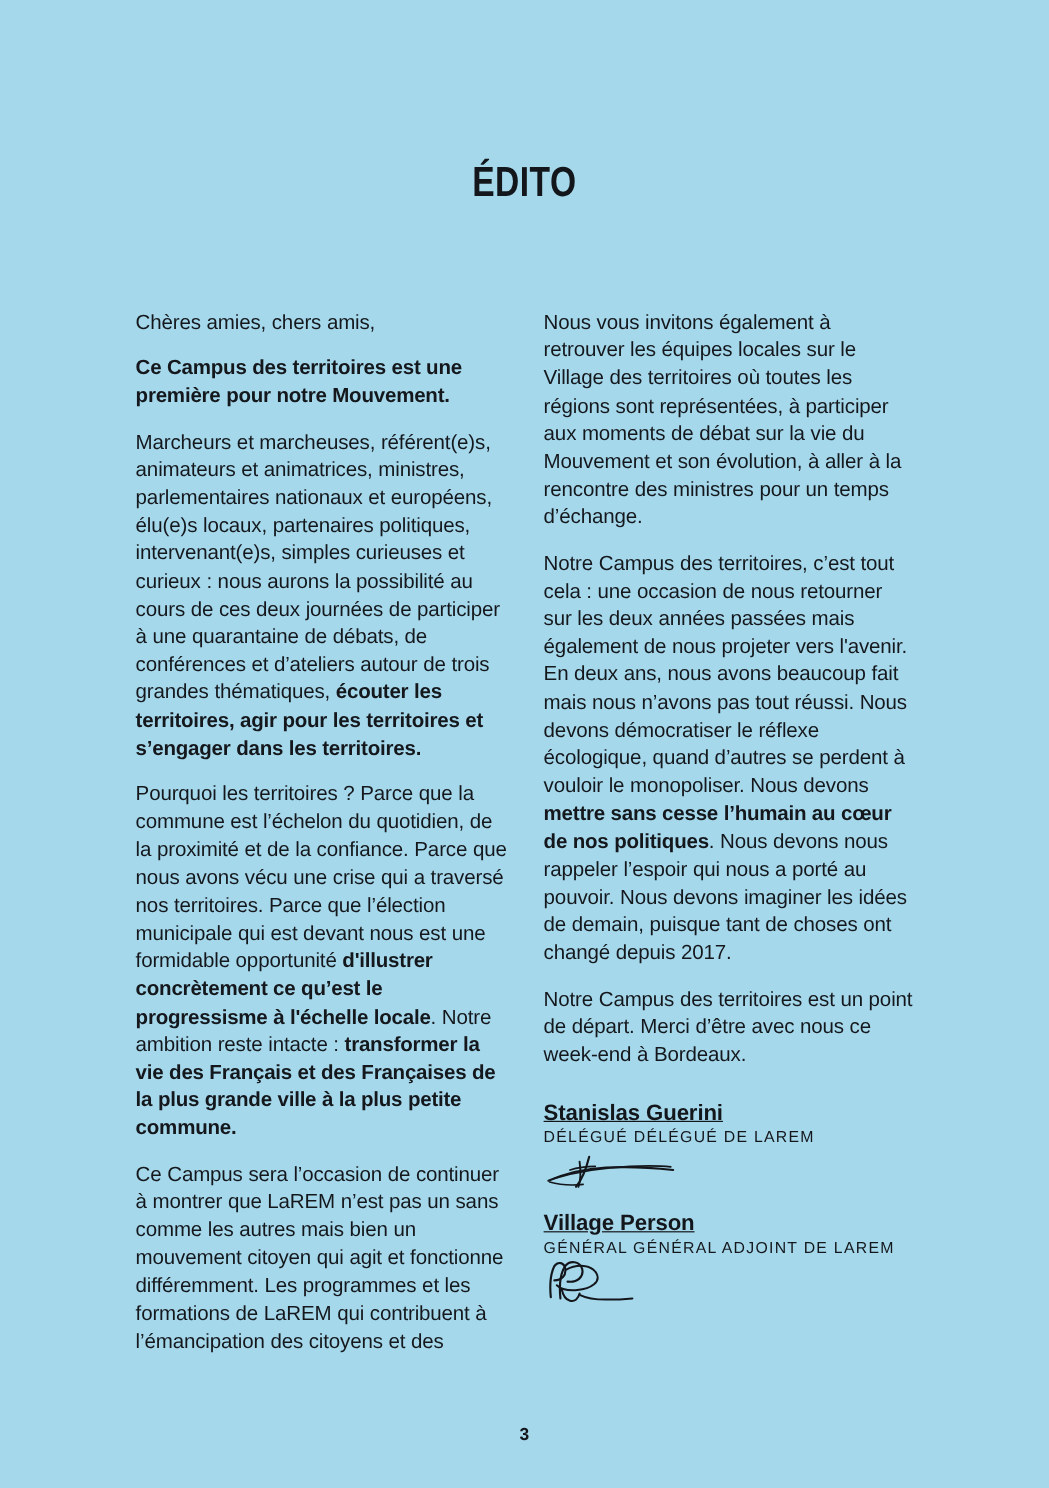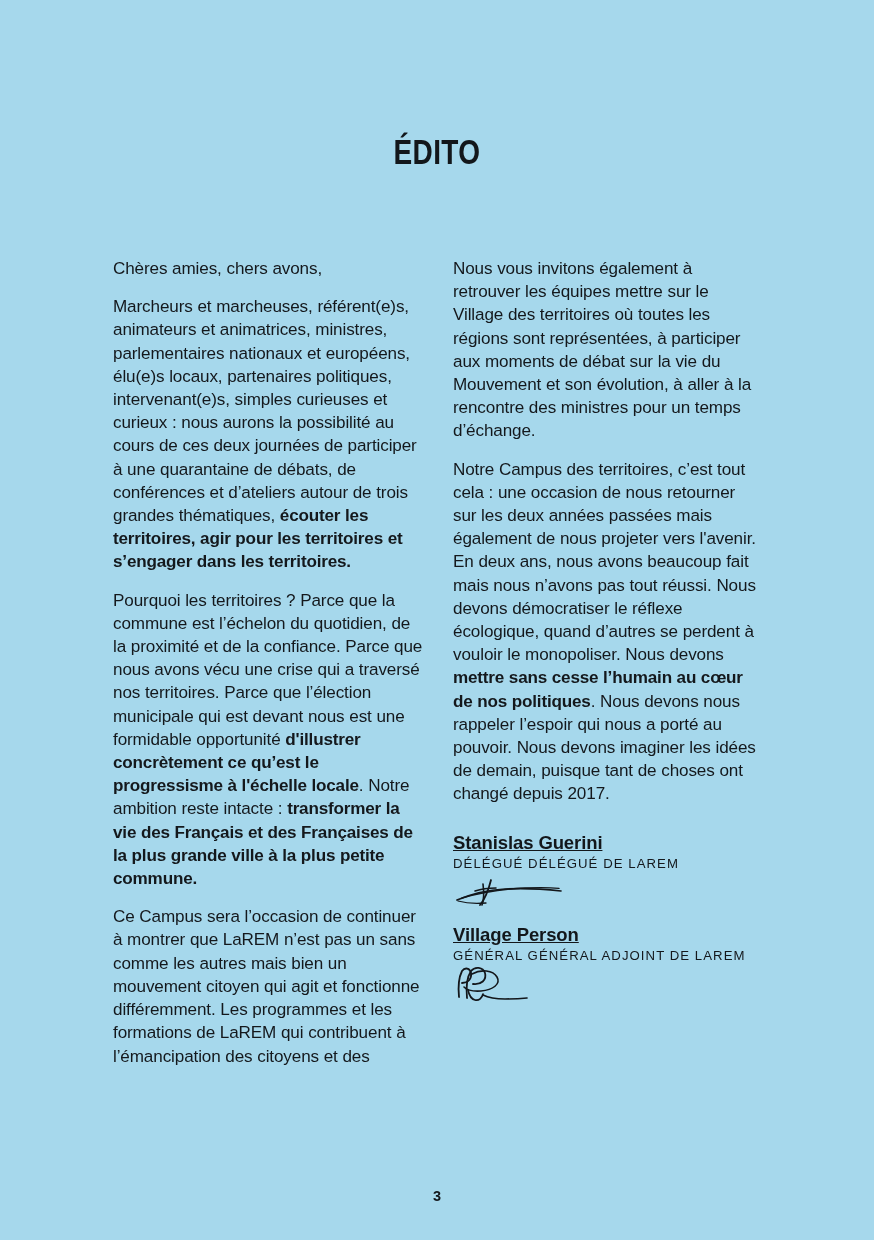--- a/index.html
+++ b/index.html
@@ -114,29 +114,31 @@
 </head>
 <body>
 
 <div class="page">
 
   <div class="title">ÉDITO</div>
 
   <div class="columns">
 
     <div class="col left">
-      <p class="para"><span>Chères amies, chers avons,</span></p>
+      <p class="para"><span>Chères amies, chers amis,</span></p>
+      <p class="para"><b>Ce Campus des territoires est une première pour notre Mouvement.</b></p>
       <p class="para"><span>Marcheurs et marcheuses, référent(e)s, animateurs et animatrices, ministres, parlementaires nationaux et européens, élu(e)s locaux, partenaires politiques, intervenant(e)s, simples curieuses et curieux : nous aurons la possibilité au cours de ces deux journées de participer à une quarantaine de débats, de conférences et d’ateliers autour de trois grandes thématiques, </span><b>écouter les territoires, agir pour les territoires et s’engager dans les territoires.</b></p>
       <p class="para"><span>Pourquoi les territoires ? Parce que la commune est l’échelon du quotidien, de la proximité et de la confiance. Parce que nous avons vécu une crise qui a traversé nos territoires. Parce que l’élection municipale qui est devant nous est une formidable opportunité </span><b>d'illustrer concrètement ce qu’est le progressisme à l'échelle locale</b><span>. Notre ambition reste intacte : </span><b>transformer la vie des Français et des Françaises de la plus grande ville à la plus petite commune.</b></p>
       <p class="para"><span>Ce Campus sera l’occasion de continuer à montrer que LaREM n’est pas un sans comme les autres mais bien un mouvement citoyen qui agit et fonctionne différemment. Les programmes et les formations de LaREM qui contribuent à l’émancipation des citoyens et des</span></p>
     </div>
 
     <div class="col right">
-      <p class="para"><span>Nous vous invitons également à retrouver les équipes mettre sur le Village des territoires où toutes les régions sont représentées, à participer aux moments de débat sur la vie du Mouvement et son évolution, à aller à la rencontre des ministres pour un temps d’échange.</span></p>
+      <p class="para"><span>Nous vous invitons également à retrouver les équipes locales sur le Village des territoires où toutes les régions sont représentées, à participer aux moments de débat sur la vie du Mouvement et son évolution, à aller à la rencontre des ministres pour un temps d’échange.</span></p>
       <p class="para"><span>Notre Campus des territoires, c’est tout cela : une occasion de nous retourner sur les deux années passées mais également de nous projeter vers l'avenir. En deux ans, nous avons beaucoup fait mais nous n’avons pas tout réussi. Nous devons démocratiser le réflexe écologique, quand d’autres se perdent à vouloir le monopoliser. Nous devons </span><b>mettre sans cesse l’humain au cœur de nos politiques</b><span>. Nous devons nous rappeler l’espoir qui nous a porté au pouvoir. Nous devons imaginer les idées de demain, puisque tant de choses ont changé depuis 2017.</span></p>
+      <p class="para"><span>Notre Campus des territoires est un point de départ. Merci d’être avec nous ce week-end à Bordeaux.</span></p>
 
       <div class="sig-block">
 
         <div>
           <p class="sig-name">Stanislas Guerini</p>
           <p class="sig-role">DÉLÉGUÉ DÉLÉGUÉ DE LAREM</p>
           <div class="sig-mark">
             <svg width="130" height="38" viewBox="0 0 130 38" fill="none" xmlns="http://www.w3.org/2000/svg" aria-hidden="true">
               <path d="M4 26 C18 20, 34 16, 52 15 C70 14, 90 15, 108 17" stroke="#13171b" stroke-width="1.7" stroke-linecap="round" fill="none"></path>
               <path d="M9 24 C26 19, 48 15, 72 14 C86 13.4, 98 13.6, 106 14.4" stroke="#13171b" stroke-width="1.4" stroke-linecap="round" fill="none"></path>

